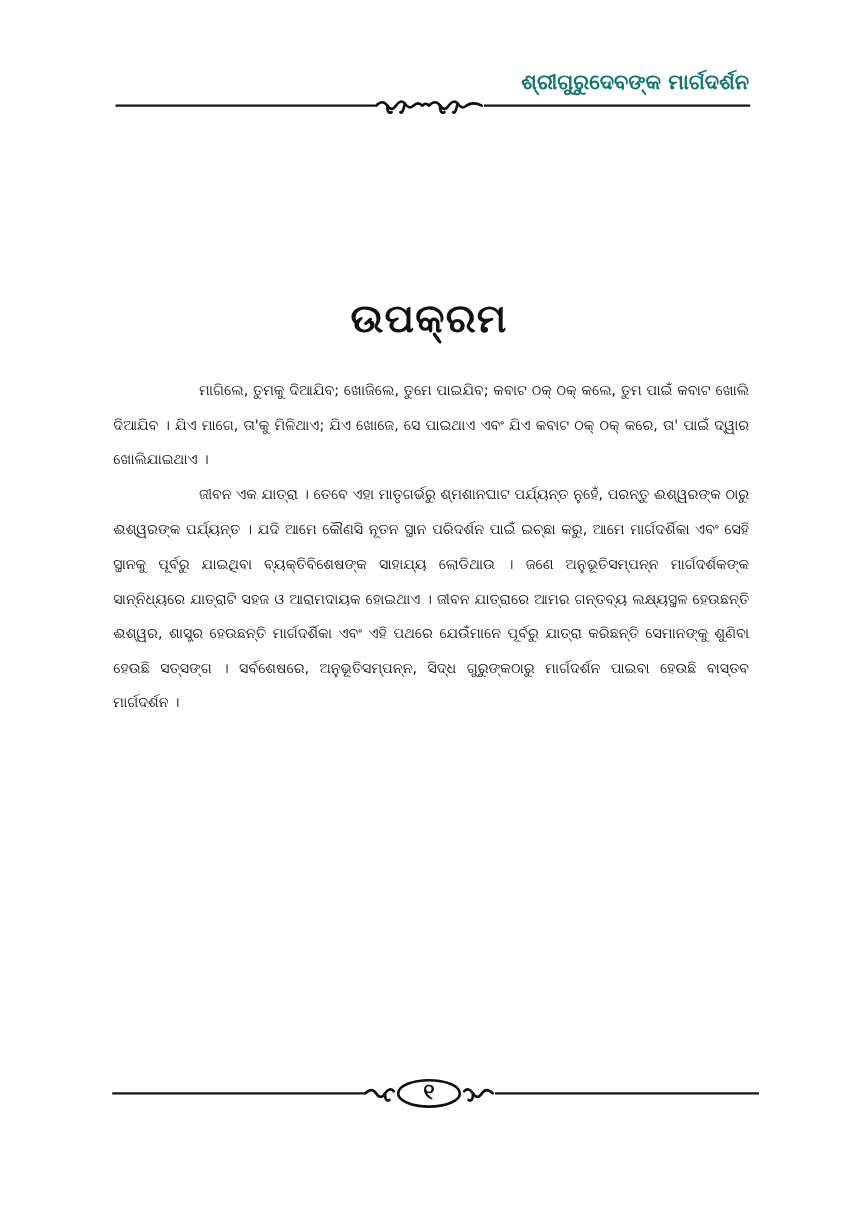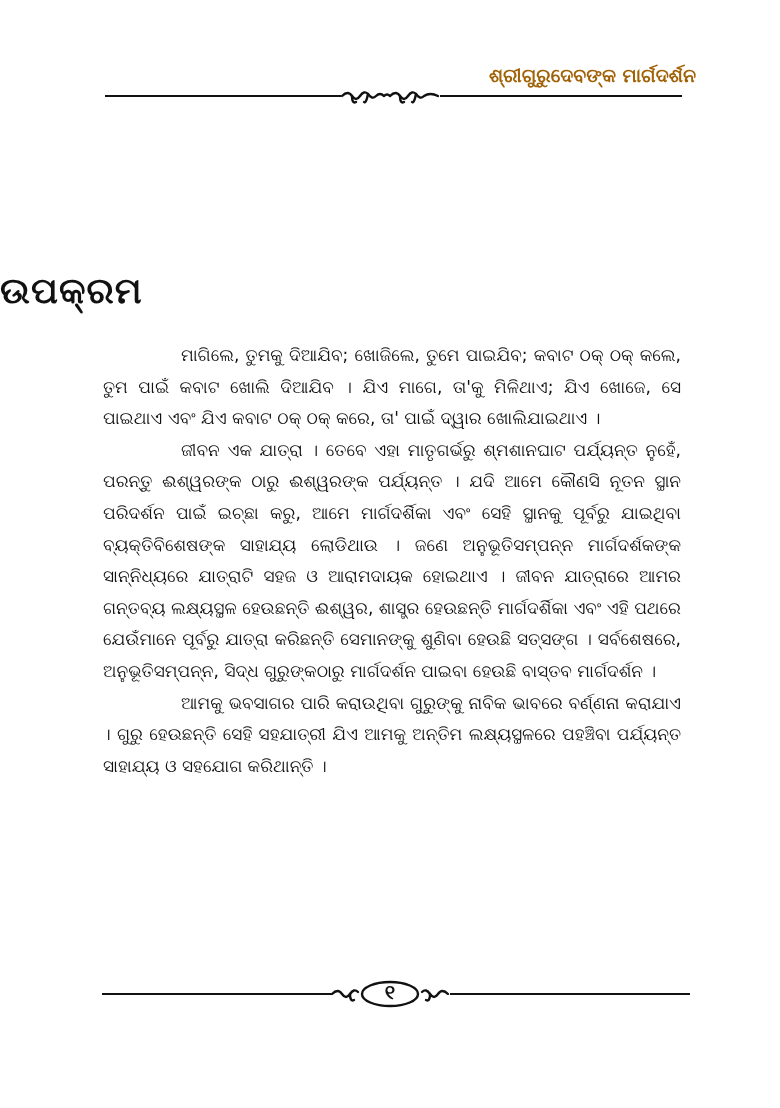--- a/index.html
+++ b/index.html
@@ -1,29 +1,29 @@
 <!DOCTYPE html>
 <html><head>
 <meta charset="utf-8">
 <style>
   html, body { margin: 0; padding: 0; background: #ffffff; }
   body { width: 780px; height: 1108px; position: relative; overflow: hidden; color: #111; font-family: "DejaVu Sans", sans-serif; }
   .running-head {
-    position: absolute; right: 84px; top: 64px;
-    font-size: 19px; font-weight: bold; color: #a16207; white-space: nowrap;
+    position: absolute; right: 99px; top: 64px;
+    font-size: 19px; font-weight: bold; color: #0f766e; white-space: nowrap;
   }
   .rule { position: absolute; height: 2px; background: #111; }
   .ornament { position: absolute; }
   .title {
     position: absolute; left: 0; width: 780px; top: 270px;
-    font-size: 36px; font-weight: bold; letter-spacing: 1px;
+    text-align: center; font-size: 36px; font-weight: bold; letter-spacing: 1px;
   }
   .body-text {
     position: absolute; left: 103px; width: 578px; top: 340px;
-    font-size: 17px; line-height: 31.6px; text-align: justify;
+    font-size: 13px; line-height: 31.6px; text-align: justify;
   }
   .para { margin: 0; text-indent: 78px; }
   .attribution { margin: 0 0 0 0; text-align: center; padding-left: 30px; }
   .page-number {
     position: absolute; left: 0; width: 780px; top: 980px; text-align: center;
     font-size: 20px; font-weight: bold;
   }
 </style>
 </head>
 <body>
@@ -44,21 +44,20 @@
     </g>
   </svg>
   <div class="rule" style="left:440px; top:95px; width:242px;"></div>
 </div>
 
 <h1 class="title" style="margin:0;">ଉପକ୍ରମ</h1>
 
 <div class="body-text">
   <p class="para">ମାଗିଲେ, ତୁମକୁ ଦିଆଯିବ; ଖୋଜିଲେ, ତୁମେ ପାଇଯିବ; କବାଟ ଠକ୍ ଠକ୍ କଲେ, ତୁମ ପାଇଁ କବାଟ ଖୋଲି ଦିଆଯିବ । ଯିଏ ମାଗେ, ତା'କୁ ମିଳିଥାଏ; ଯିଏ ଖୋଜେ, ସେ ପାଇଥାଏ ଏବଂ ଯିଏ କବାଟ ଠକ୍ ଠକ୍ କରେ, ତା' ପାଇଁ ଦ୍ୱାର ଖୋଲିଯାଇଥାଏ ।</p>
   <p class="para">ଜୀବନ ଏକ ଯାତ୍ରା । ତେବେ ଏହା ମାତୃଗର୍ଭରୁ ଶ୍ମଶାନଘାଟ ପର୍ଯ୍ୟନ୍ତ ନୁହେଁ, ପରନ୍ତୁ ଈଶ୍ୱରଙ୍କ ଠାରୁ ଈଶ୍ୱରଙ୍କ ପର୍ଯ୍ୟନ୍ତ । ଯଦି ଆମେ କୌଣସି ନୂତନ ସ୍ଥାନ ପରିଦର୍ଶନ ପାଇଁ ଇଚ୍ଛା କରୁ, ଆମେ ମାର୍ଗଦର୍ଶିକା ଏବଂ ସେହି ସ୍ଥାନକୁ ପୂର୍ବରୁ ଯାଇଥିବା ବ୍ୟକ୍ତିବିଶେଷଙ୍କ ସାହାଯ୍ୟ ଲୋଡିଥାଉ । ଜଣେ ଅନୁଭୂତିସମ୍ପନ୍ନ ମାର୍ଗଦର୍ଶକଙ୍କ ସାନ୍ନିଧ୍ୟରେ ଯାତ୍ରାଟି ସହଜ ଓ ଆରାମଦାୟକ ହୋଇଥାଏ । ଜୀବନ ଯାତ୍ରାରେ ଆମର ଗନ୍ତବ୍ୟ ଲକ୍ଷ୍ୟସ୍ଥଳ ହେଉଛନ୍ତି ଈଶ୍ୱର, ଶାସ୍ତ୍ର ହେଉଛନ୍ତି ମାର୍ଗଦର୍ଶିକା ଏବଂ ଏହି ପଥରେ ଯେଉଁମାନେ ପୂର୍ବରୁ ଯାତ୍ରା କରିଛନ୍ତି ସେମାନଙ୍କୁ ଶୁଣିବା ହେଉଛି ସତ୍‌ସଙ୍ଗ । ସର୍ବଶେଷରେ, ଅନୁଭୂତିସମ୍ପନ୍ନ, ସିଦ୍ଧ ଗୁରୁଙ୍କଠାରୁ ମାର୍ଗଦର୍ଶନ ପାଇବା ହେଉଛି ବାସ୍ତବ ମାର୍ଗଦର୍ଶନ ।</p>
-  <p class="para">ଆମକୁ ଭବସାଗର ପାରି କରାଉଥିବା ଗୁରୁଙ୍କୁ ନାବିକ ଭାବରେ ବର୍ଣ୍ଣନା କରାଯାଏ । ଗୁରୁ ହେଉଛନ୍ତି ସେହି ସହଯାତ୍ରୀ ଯିଏ ଆମକୁ ଅନ୍ତିମ ଲକ୍ଷ୍ୟସ୍ଥଳରେ ପହଞ୍ଚିବା ପର୍ଯ୍ୟନ୍ତ ସାହାଯ୍ୟ ଓ ସହଯୋଗ କରିଥାନ୍ତି ।</p>
 </div>
 
 <div>
   <div class="rule" style="left:102px; top:993px; width:230px;"></div>
   <svg class="ornament" style="left:330px; top:978px;" width="120" height="32" viewBox="0 0 120 32">
     <g fill="none" stroke="#111" stroke-width="2.4" stroke-linecap="round">
       <ellipse cx="60" cy="16" rx="28" ry="12"></ellipse>
       <path d="M2 16 Q8 10 12 16 Q16 22 20 16 Q24 10 28 14"></path>
       <path d="M20 16 Q20 24 24 22"></path>
       <path d="M118 16 Q112 10 108 16 Q104 22 100 16 Q96 10 92 14"></path>

